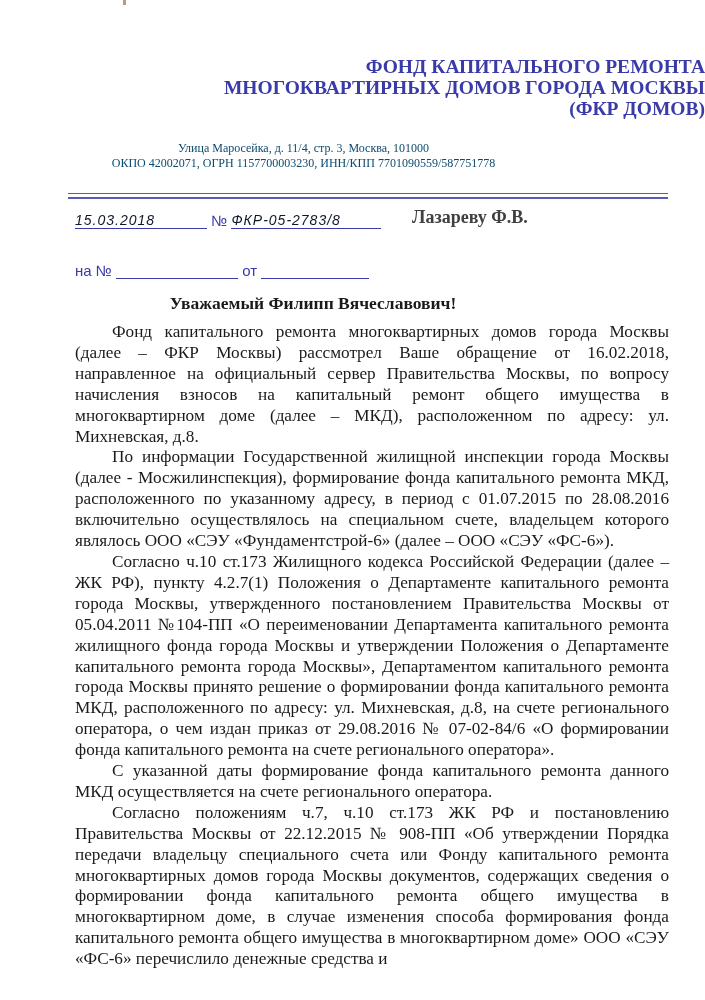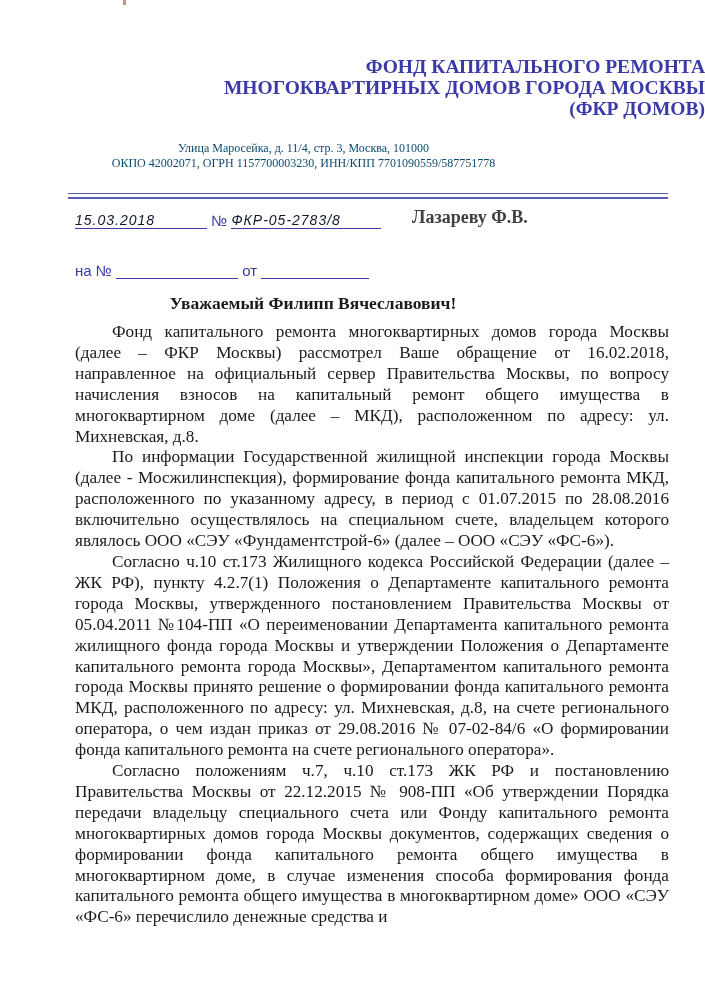--- a/index.html
+++ b/index.html
@@ -51,14 +51,15 @@
   <span>от</span>
   <span class="fld" style="width:108px;height:16px;"></span>
 </div>
 
 <div class="greet">Уважаемый Филипп Вячеславович!</div>
 
 <div class="body">
   <p>Фонд капитального ремонта многоквартирных домов города Москвы (далее – ФКР Москвы) рассмотрел Ваше обращение от 16.02.2018, направленное на официальный сервер Правительства Москвы, по вопросу начисления взносов на капитальный ремонт общего имущества в многоквартирном доме (далее – МКД), расположенном по адресу: ул. Михневская, д.8.</p>
   <p>По информации Государственной жилищной инспекции города Москвы (далее - Мосжилинспекция), формирование фонда капитального ремонта МКД, расположенного по указанному адресу, в период с 01.07.2015 по 28.08.2016 включительно осуществлялось на специальном счете, владельцем которого являлось ООО «СЭУ «Фундаментстрой-6» (далее – ООО «СЭУ «ФС-6»).</p>
   <p>Согласно ч.10 ст.173 Жилищного кодекса Российской Федерации (далее – ЖК РФ), пункту 4.2.7(1) Положения о Департаменте капитального ремонта города Москвы, утвержденного постановлением Правительства Москвы от 05.04.2011 №104-ПП «О переименовании Департамента капитального ремонта жилищного фонда города Москвы и утверждении Положения о Департаменте капитального ремонта города Москвы», Департаментом капитального ремонта города Москвы принято решение о формировании фонда капитального ремонта МКД, расположенного по адресу: ул. Михневская, д.8, на счете регионального оператора, о чем издан приказ от 29.08.2016 № 07-02-84/6 «О формировании фонда капитального ремонта на счете регионального оператора».</p>
+  <p>С указанной даты формирование фонда капитального ремонта данного МКД осуществляется на счете регионального оператора.</p>
   <p>Согласно положениям ч.7, ч.10 ст.173 ЖК РФ и постановлению Правительства Москвы от 22.12.2015 № 908-ПП «Об утверждении Порядка передачи владельцу специального счета или Фонду капитального ремонта многоквартирных домов города Москвы документов, содержащих сведения о формировании фонда капитального ремонта общего имущества в многоквартирном доме, в случае изменения способа формирования фонда капитального ремонта общего имущества в многоквартирном доме» ООО «СЭУ «ФС-6» перечислило денежные средства и</p>
 </div>
 
 </body></html>

